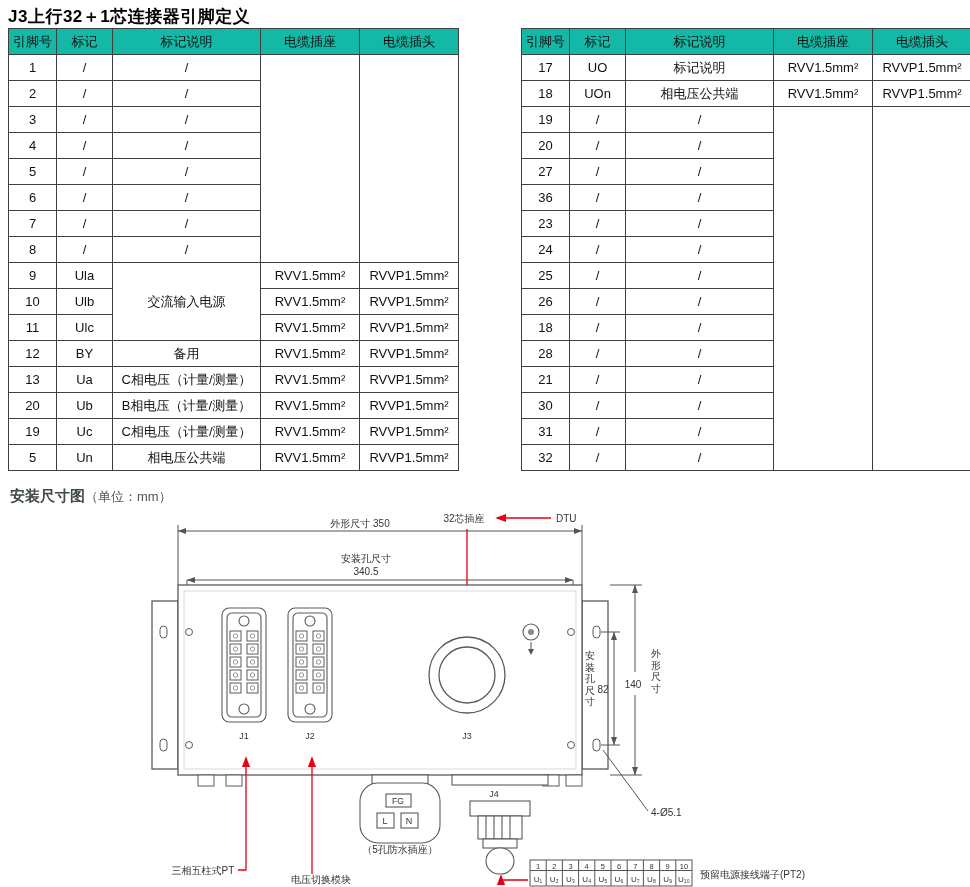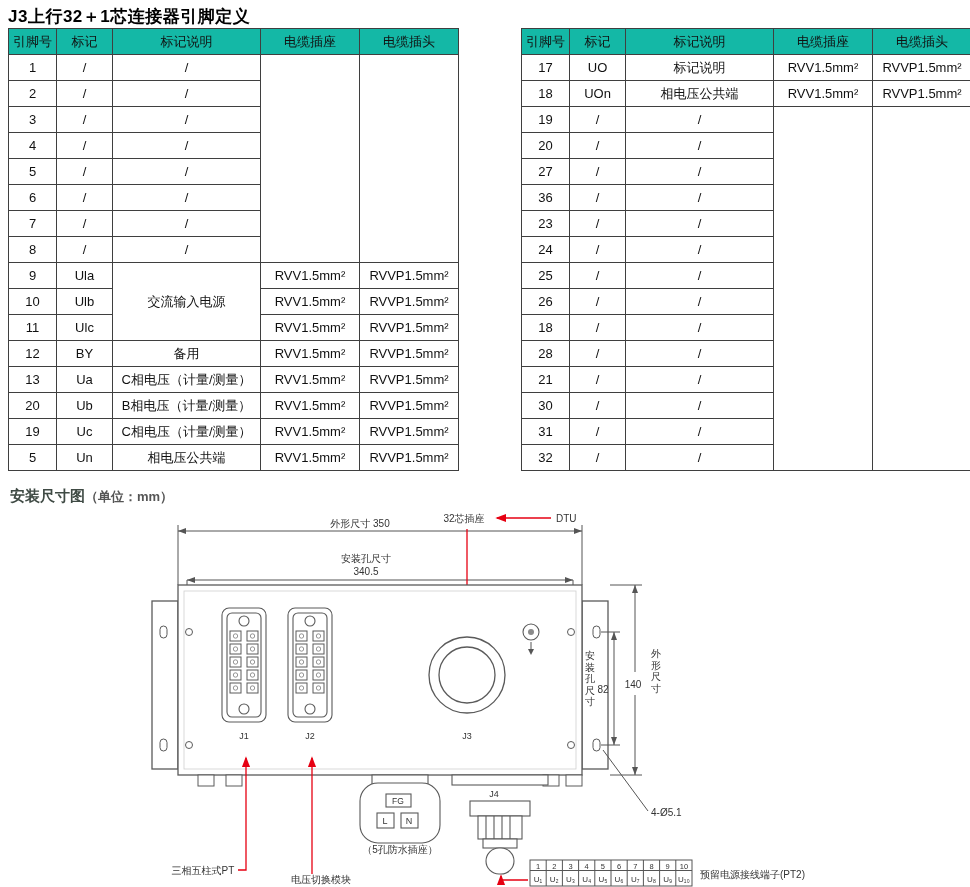--- a/index.html
+++ b/index.html
@@ -4,21 +4,21 @@
 <style>
   *{margin:0;padding:0;box-sizing:border-box}
   html,body{width:970px;height:887px}
   body{position:relative;background:#fff;font-family:"Liberation Sans","DejaVu Sans",sans-serif;overflow:hidden;color:#1a1a1a}
   .page-title{position:absolute;top:5px;left:8px;font-size:17px;font-weight:700;color:#000000;letter-spacing:.5px}
   .tables{position:absolute;top:28px;left:8px;display:flex;gap:62px}
   table{border-collapse:collapse;table-layout:fixed;width:450px}
   th,td{border:1px solid #3f3f3f;font-size:13px;color:#111;text-align:center;height:26px;padding:0 2px;font-weight:400;white-space:nowrap;overflow:hidden}
   th{background:#14b8a6}
   .section-heading{position:absolute;top:487px;left:10px;font-size:15px;font-weight:700;color:#3f4a44}
-  .section-heading .unit{font-weight:700;font-size:13px;color:#555}
+  .section-heading .unit{font-weight:400;font-size:13px;color:#555}
   svg{position:absolute;top:509px;left:0}
   svg text{font-family:"Liberation Sans","DejaVu Sans",sans-serif;fill:#333}
 </style>
 </head>
 <body>
 
 <div class="page-title">J3上行32＋1芯连接器引脚定义</div>
 
 <div class="tables">
   <table class="pin-table">

